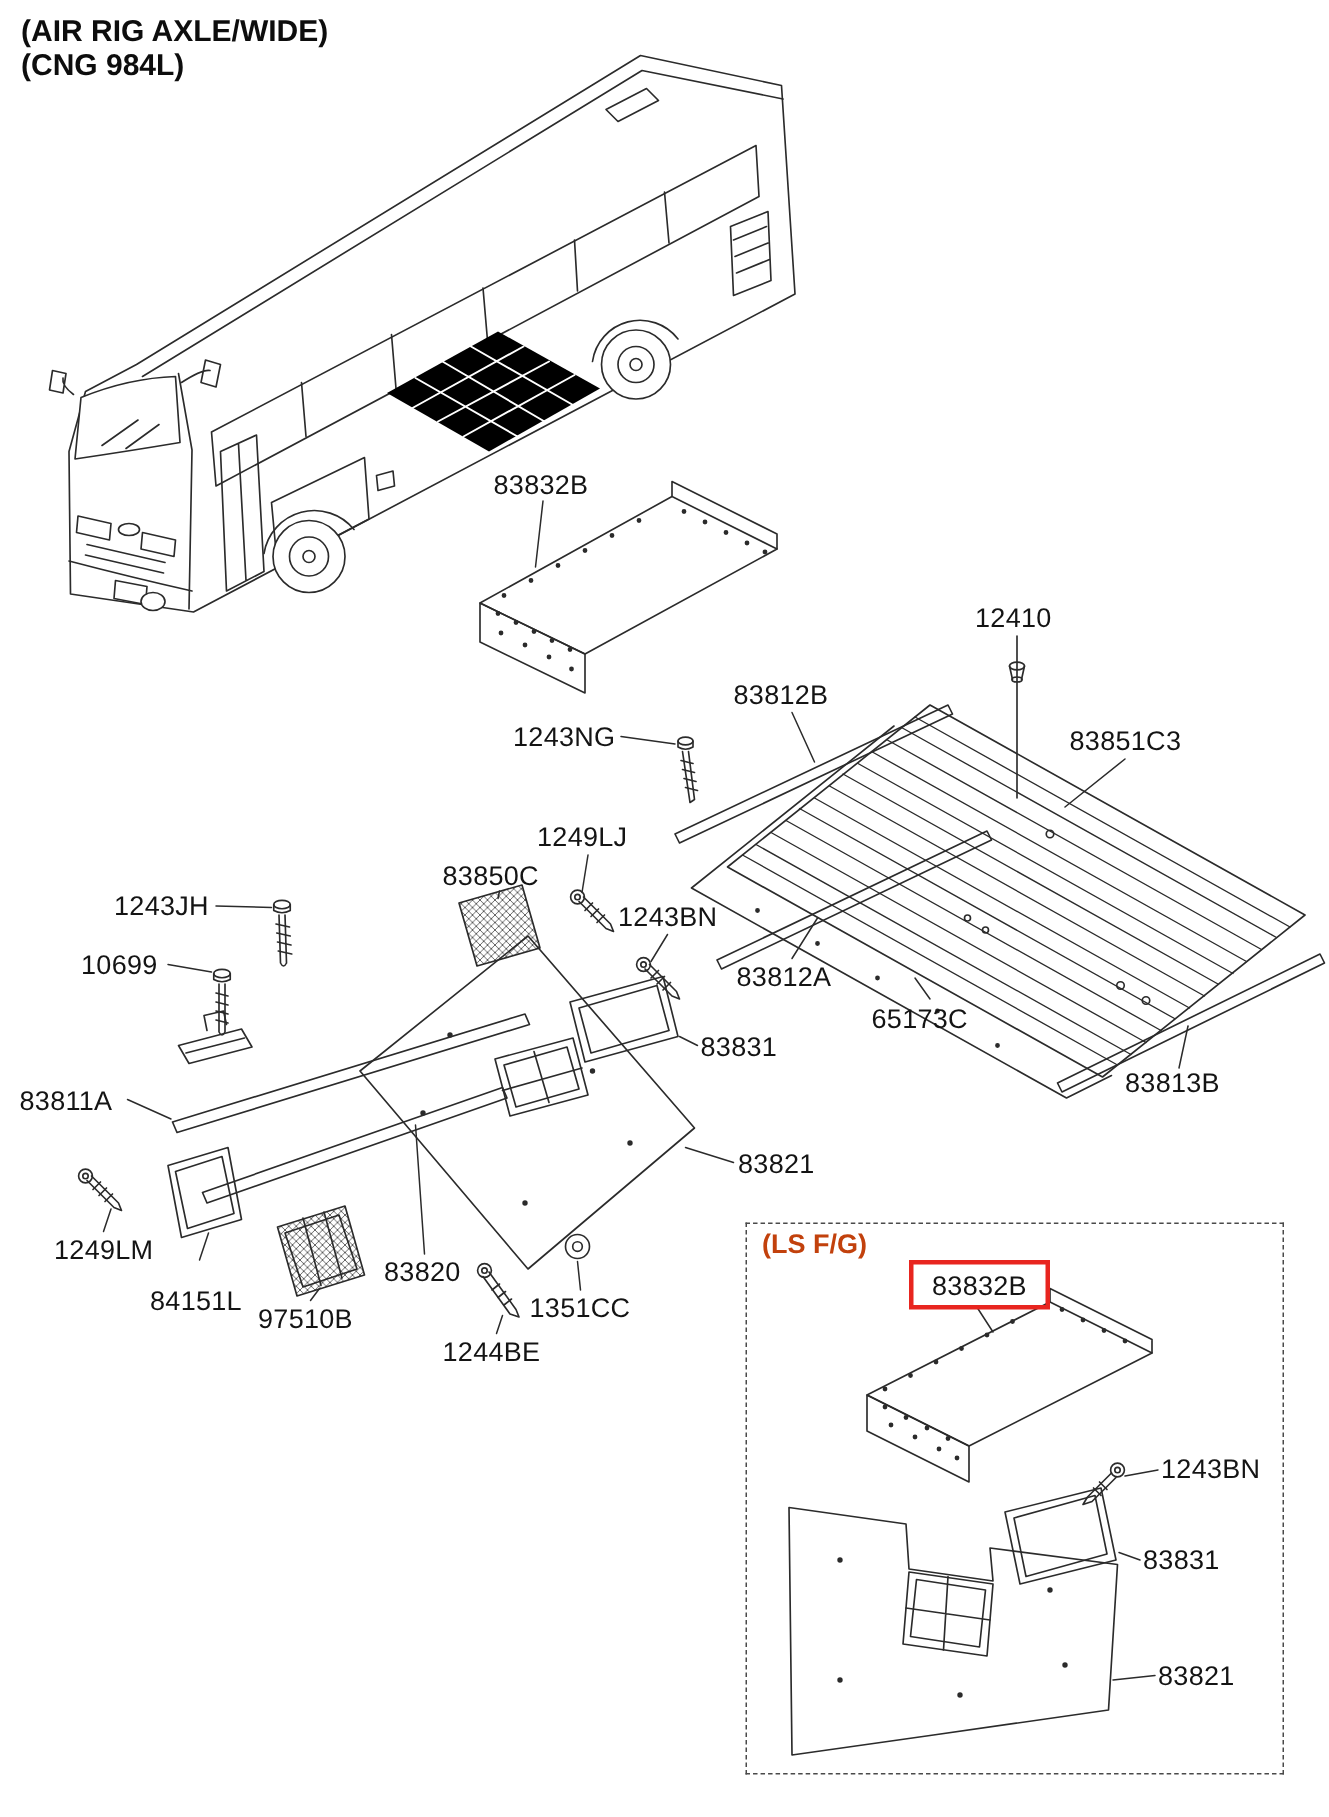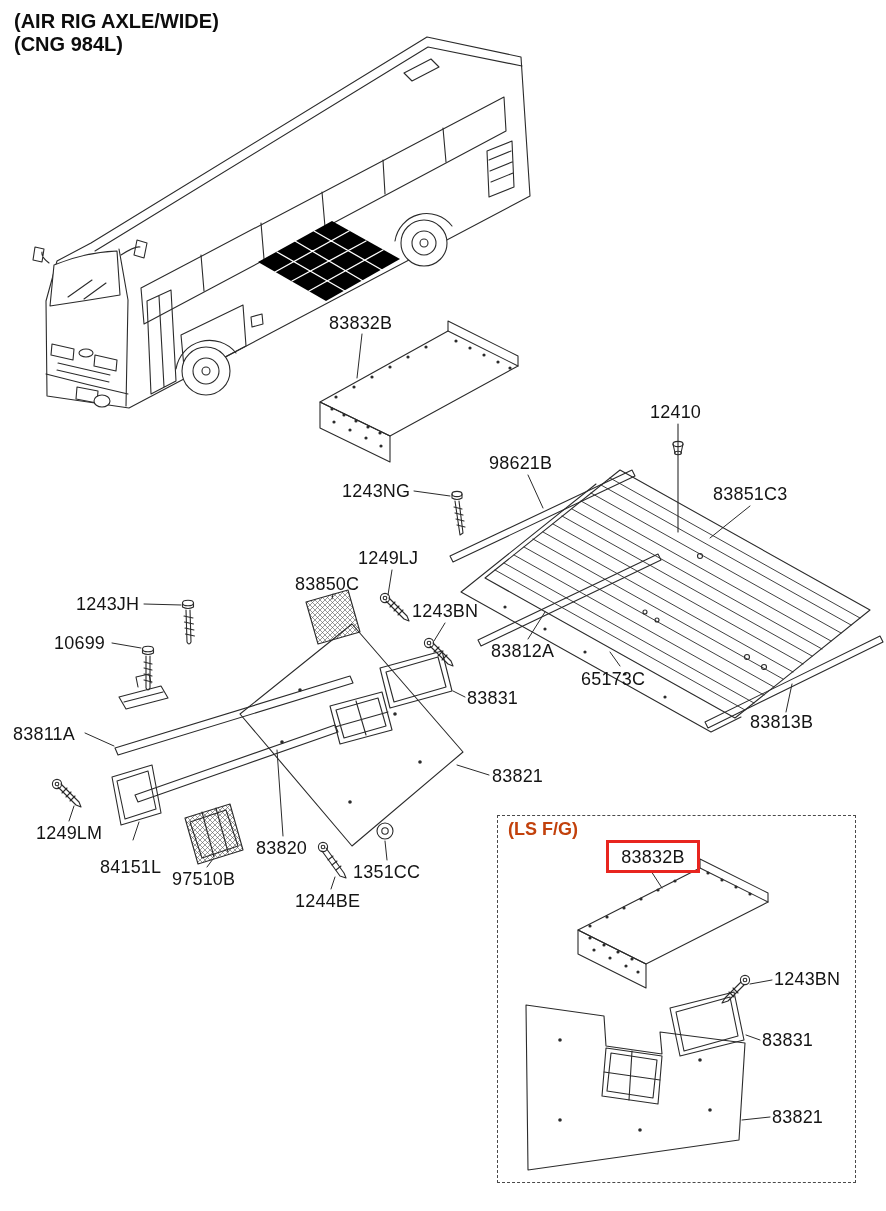--- a/index.html
+++ b/index.html
@@ -254,21 +254,21 @@
       <line x1="760" y1="1040" x2="746" y2="1035"></line>
       <line x1="770" y1="1117" x2="742" y2="1120"></line>
     </g>
   </svg>
 
   <div class="hdr" style="left:14px;top:10px;">(AIR RIG AXLE/WIDE)</div>
   <div class="hdr" style="left:14px;top:33px;">(CNG 984L)</div>
 
   <div class="part-label" style="left:329px;top:313px;">83832B</div>
   <div class="part-label" style="left:650px;top:402px;">12410</div>
-  <div class="part-label" style="left:489px;top:453px;">98621B</div>
+  <div class="part-label" style="left:489px;top:453px;">83812B</div>
   <div class="part-label" style="left:342px;top:481px;">1243NG</div>
   <div class="part-label" style="left:713px;top:484px;">83851C3</div>
   <div class="part-label" style="left:358px;top:548px;text-align:center;">1249LJ</div>
   <div class="part-label" style="left:295px;top:574px;">83850C</div>
   <div class="part-label" style="left:412px;top:601px;">1243BN</div>
   <div class="part-label" style="left:76px;top:594px;">1243JH</div>
   <div class="part-label" style="left:54px;top:633px;">10699</div>
   <div class="part-label" style="left:491px;top:641px;">83812A</div>
   <div class="part-label" style="left:581px;top:669px;">65173C</div>
   <div class="part-label" style="left:467px;top:688px;">83831</div>

